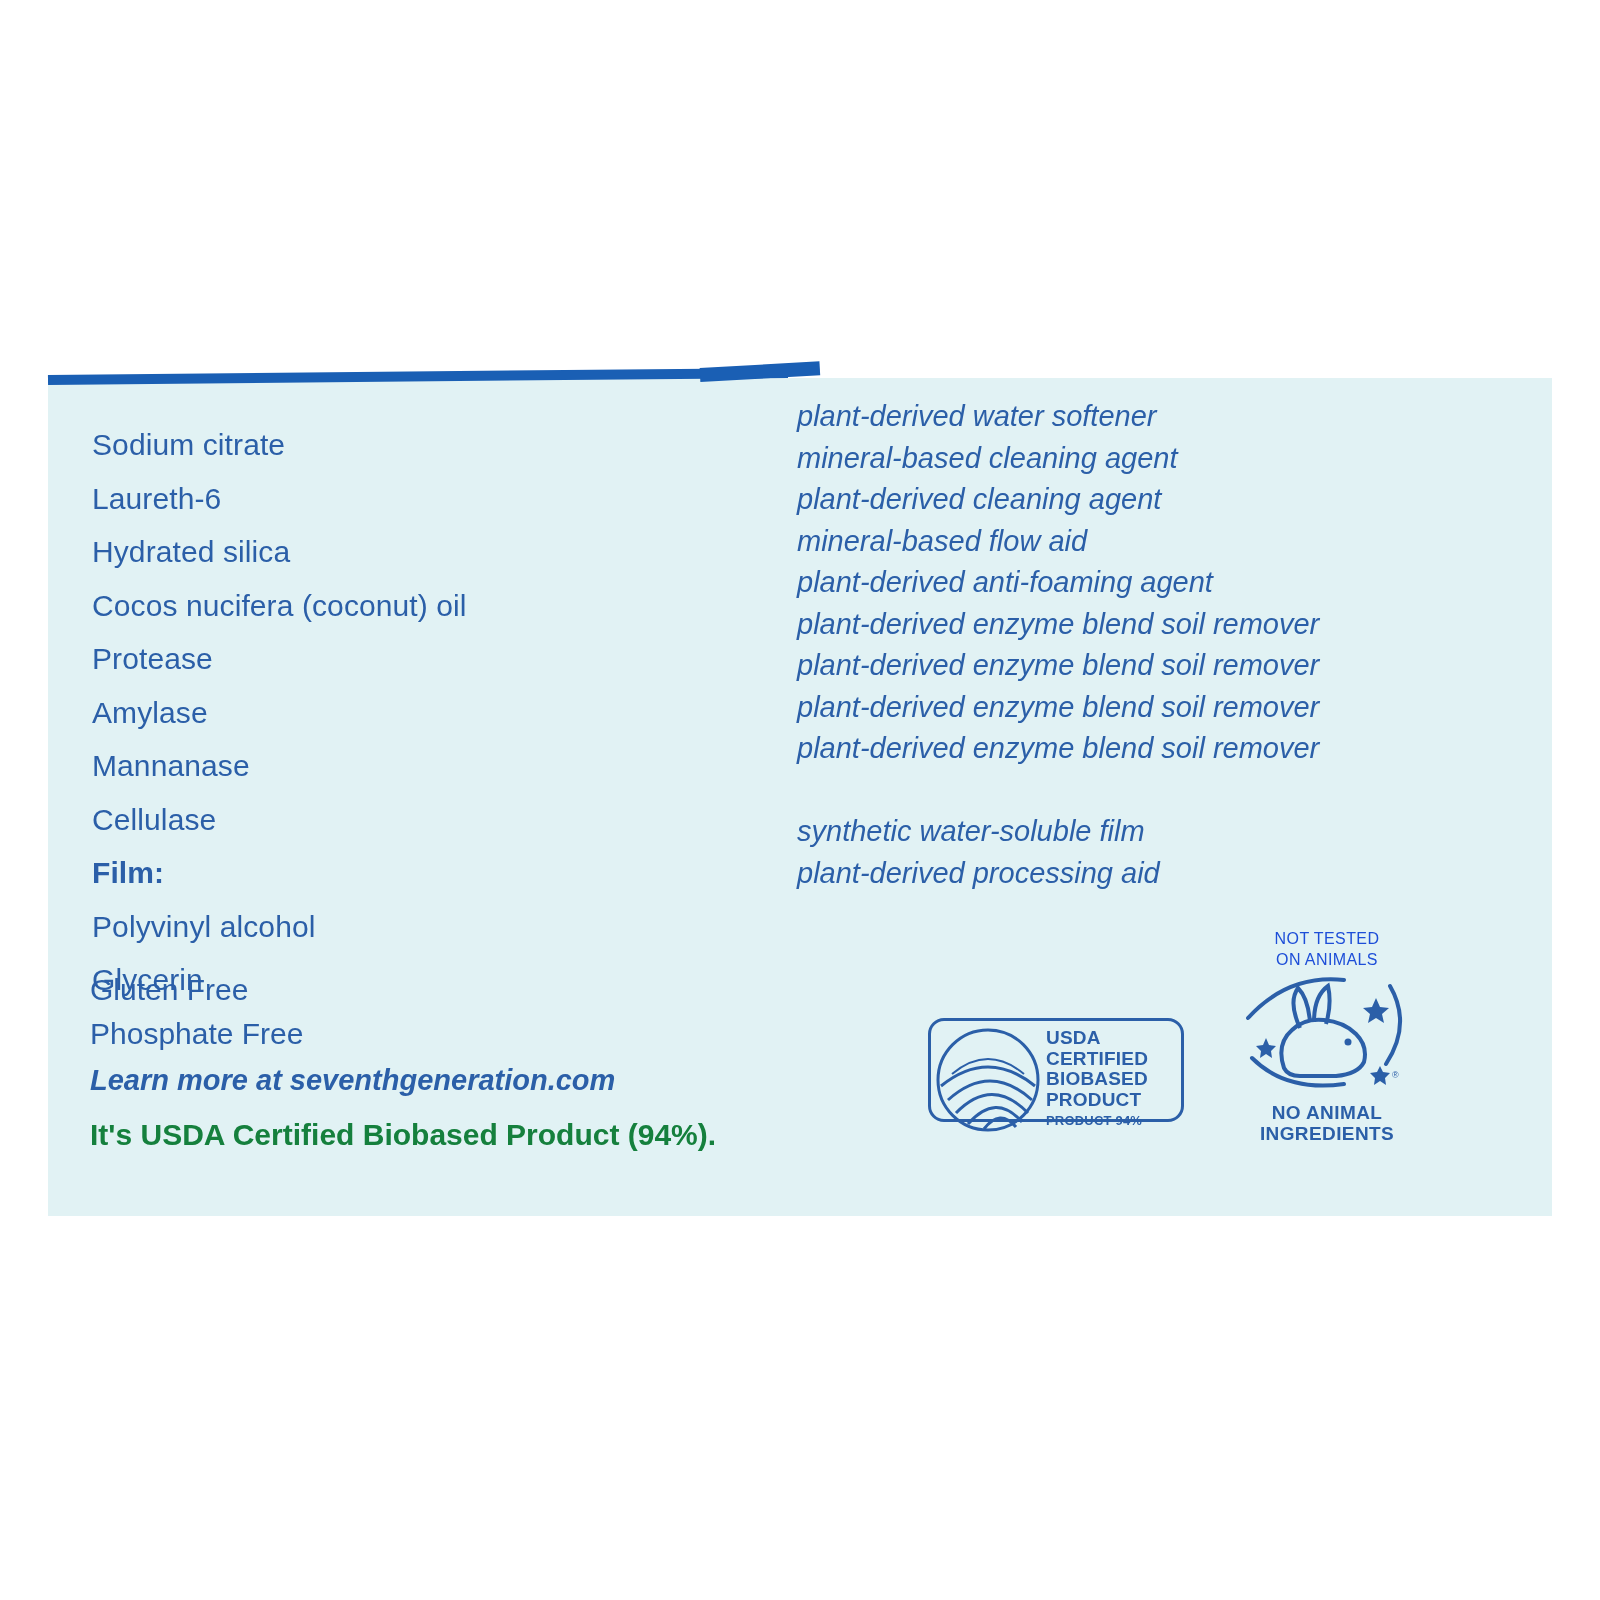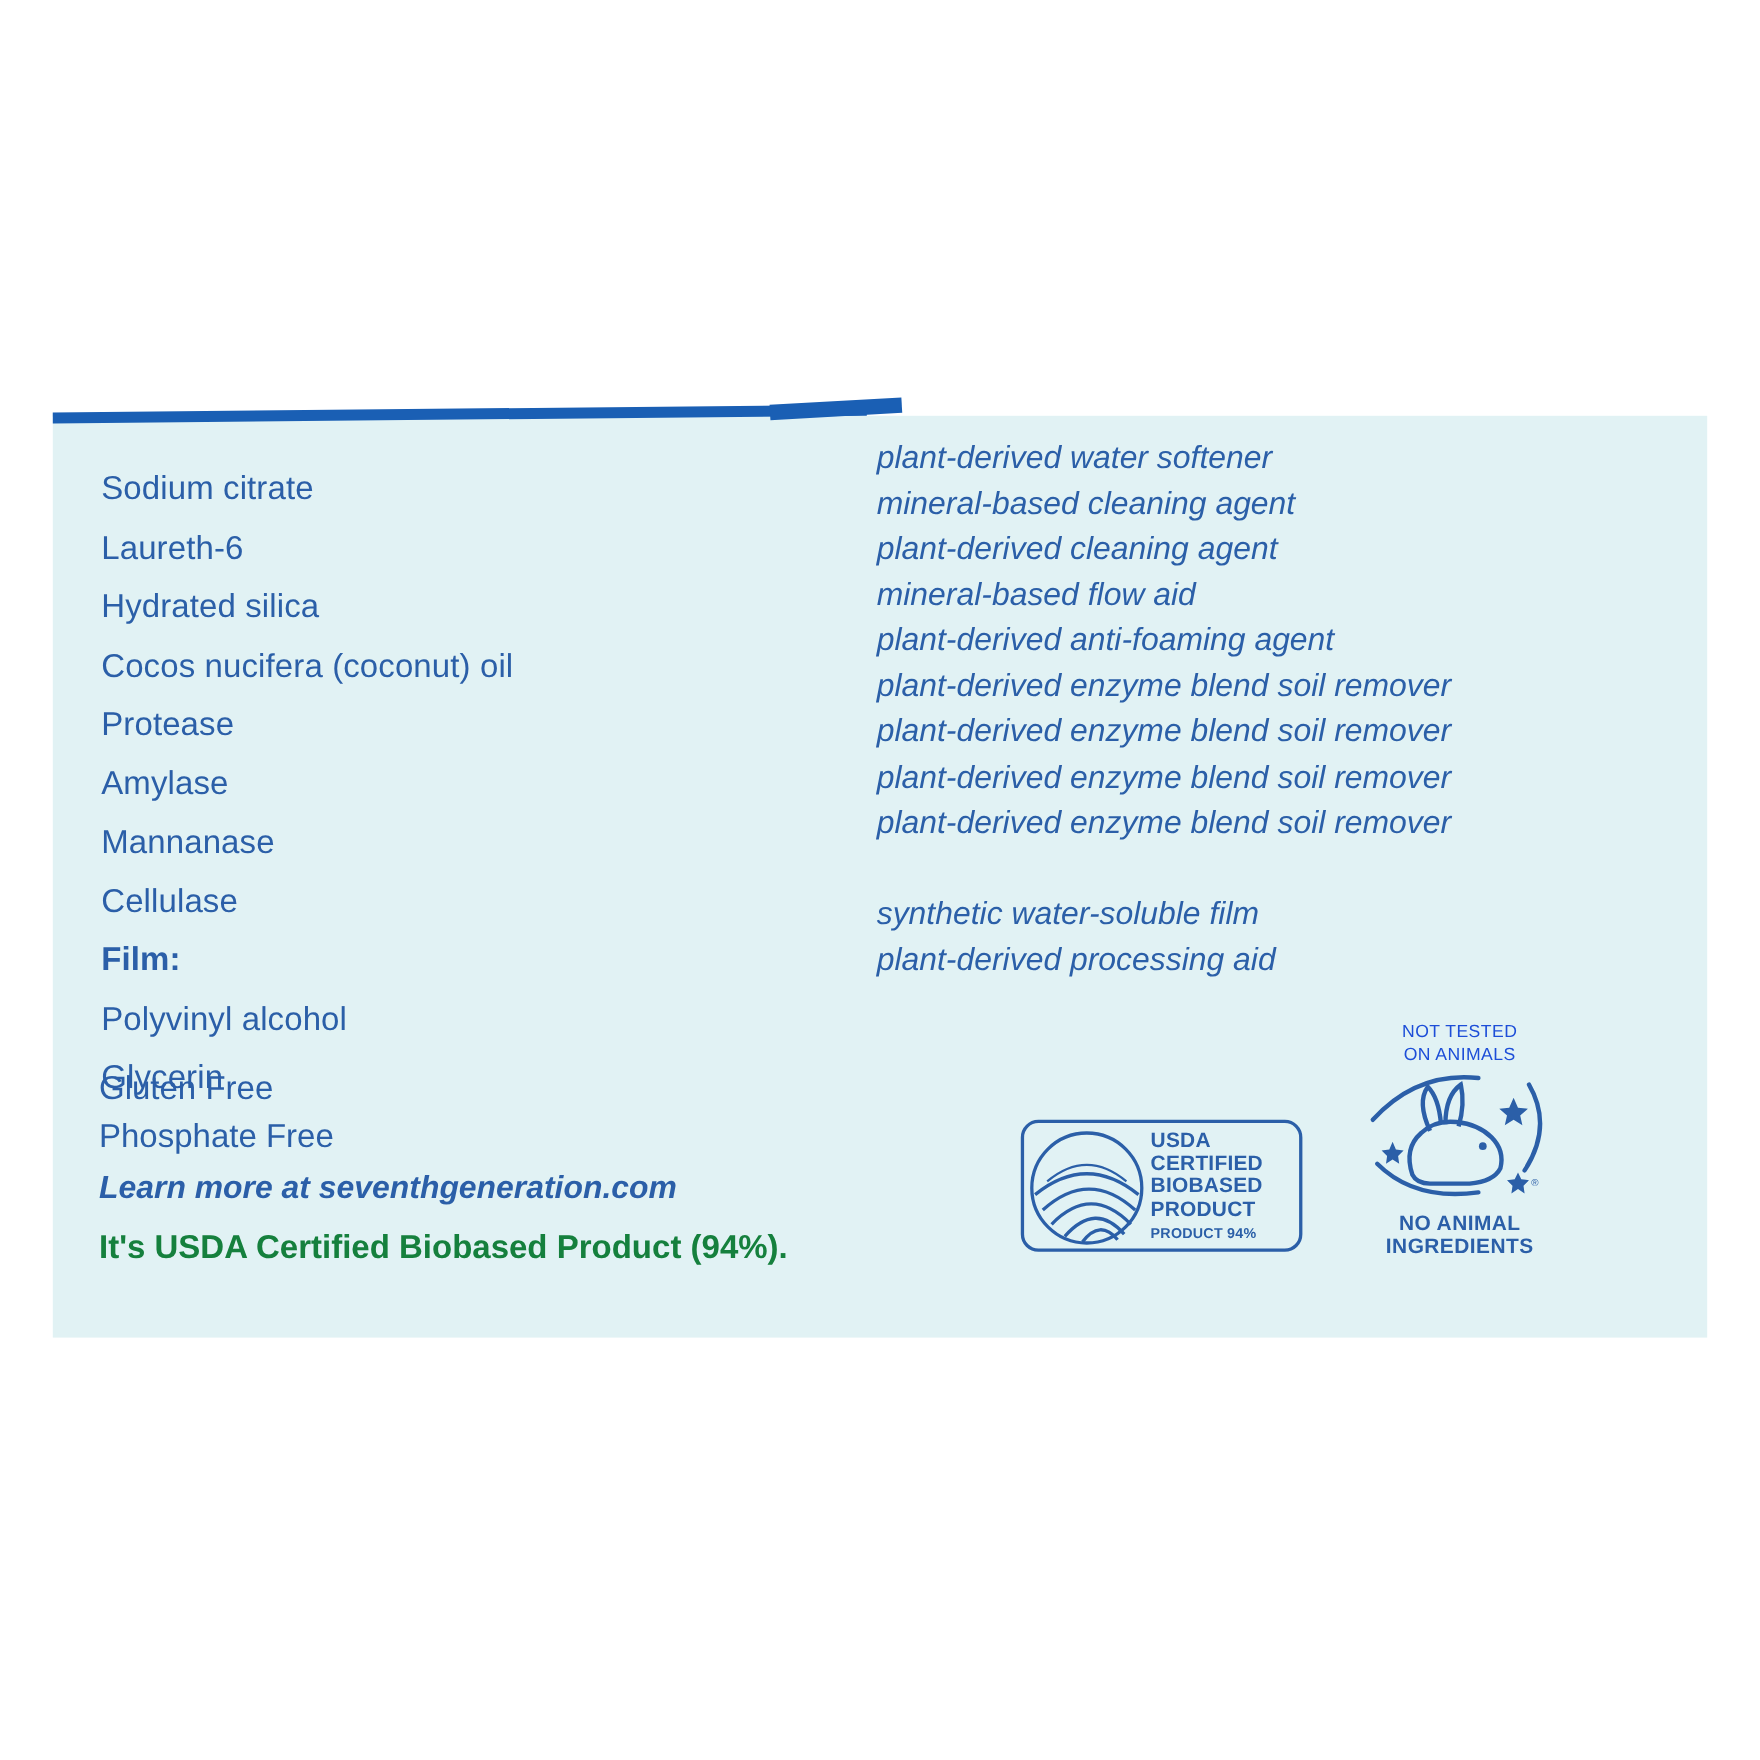--- a/index.html
+++ b/index.html
@@ -107,21 +107,21 @@
     color: #15803d;
     white-space: nowrap;
   }
 
   
   #usda-seal {
     position: absolute;
     left: 928px;
     top: 1018px;
     width: 256px;
-    height: 120px;
+    height: 104px;
   }
   #usda-seal .seal-box {
     position: absolute;
     inset: 0;
     border: 3px solid #2b5fa8;
     border-radius: 16px;
   }
   #usda-seal .seal-text {
     position: absolute;
     left: 118px;

